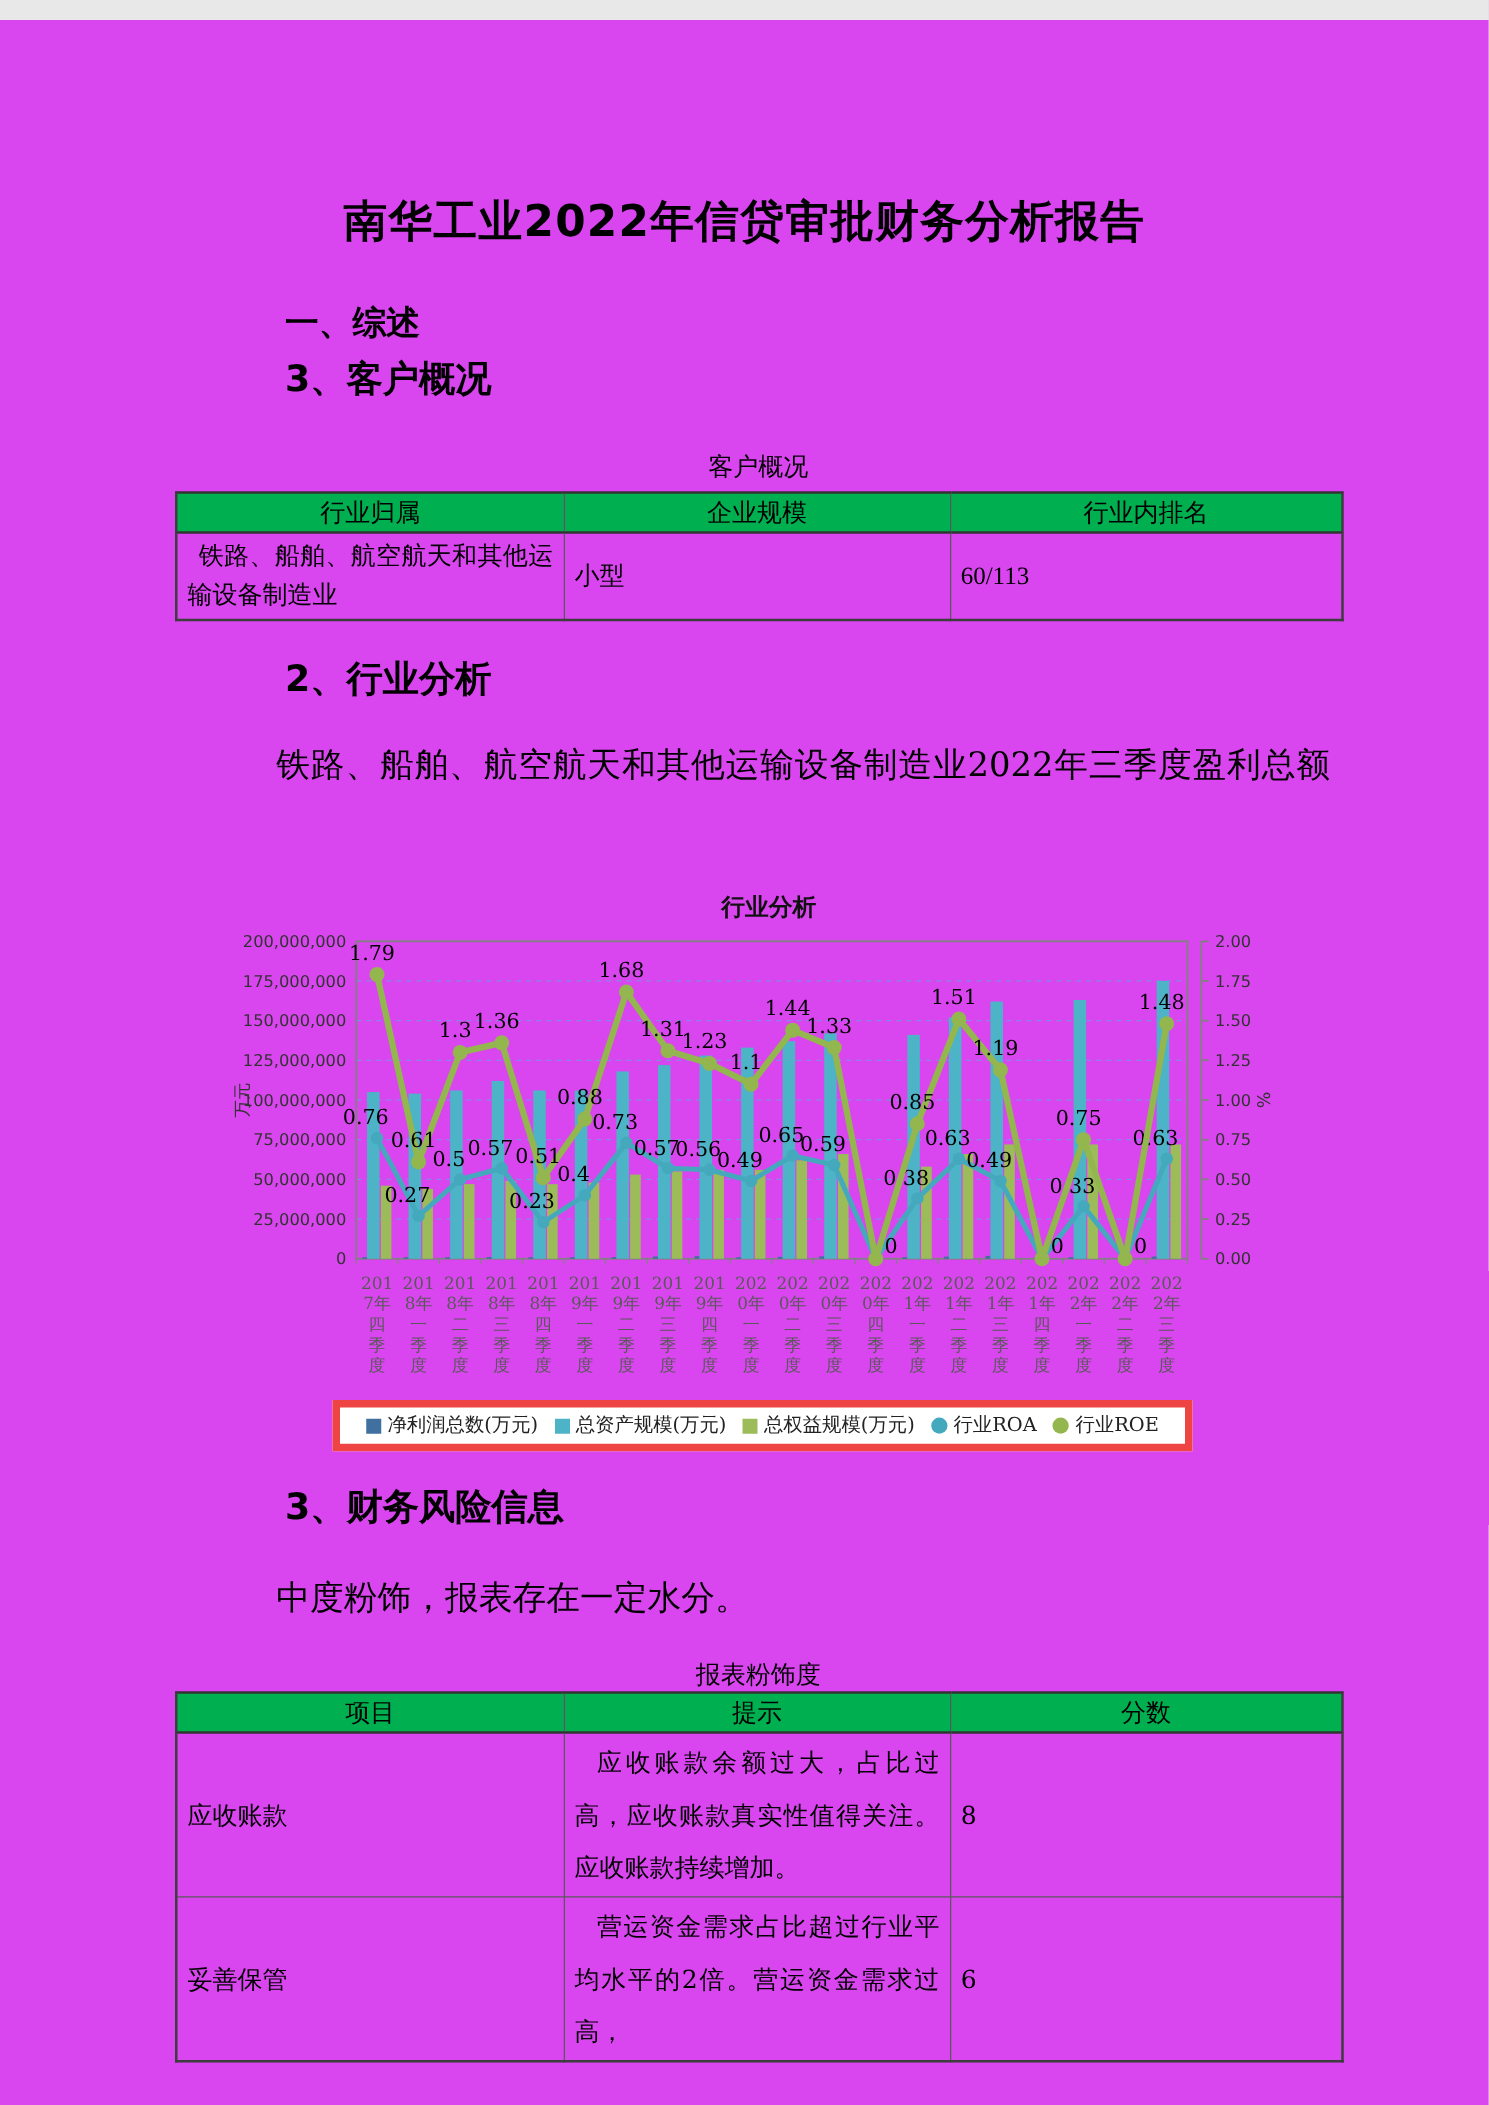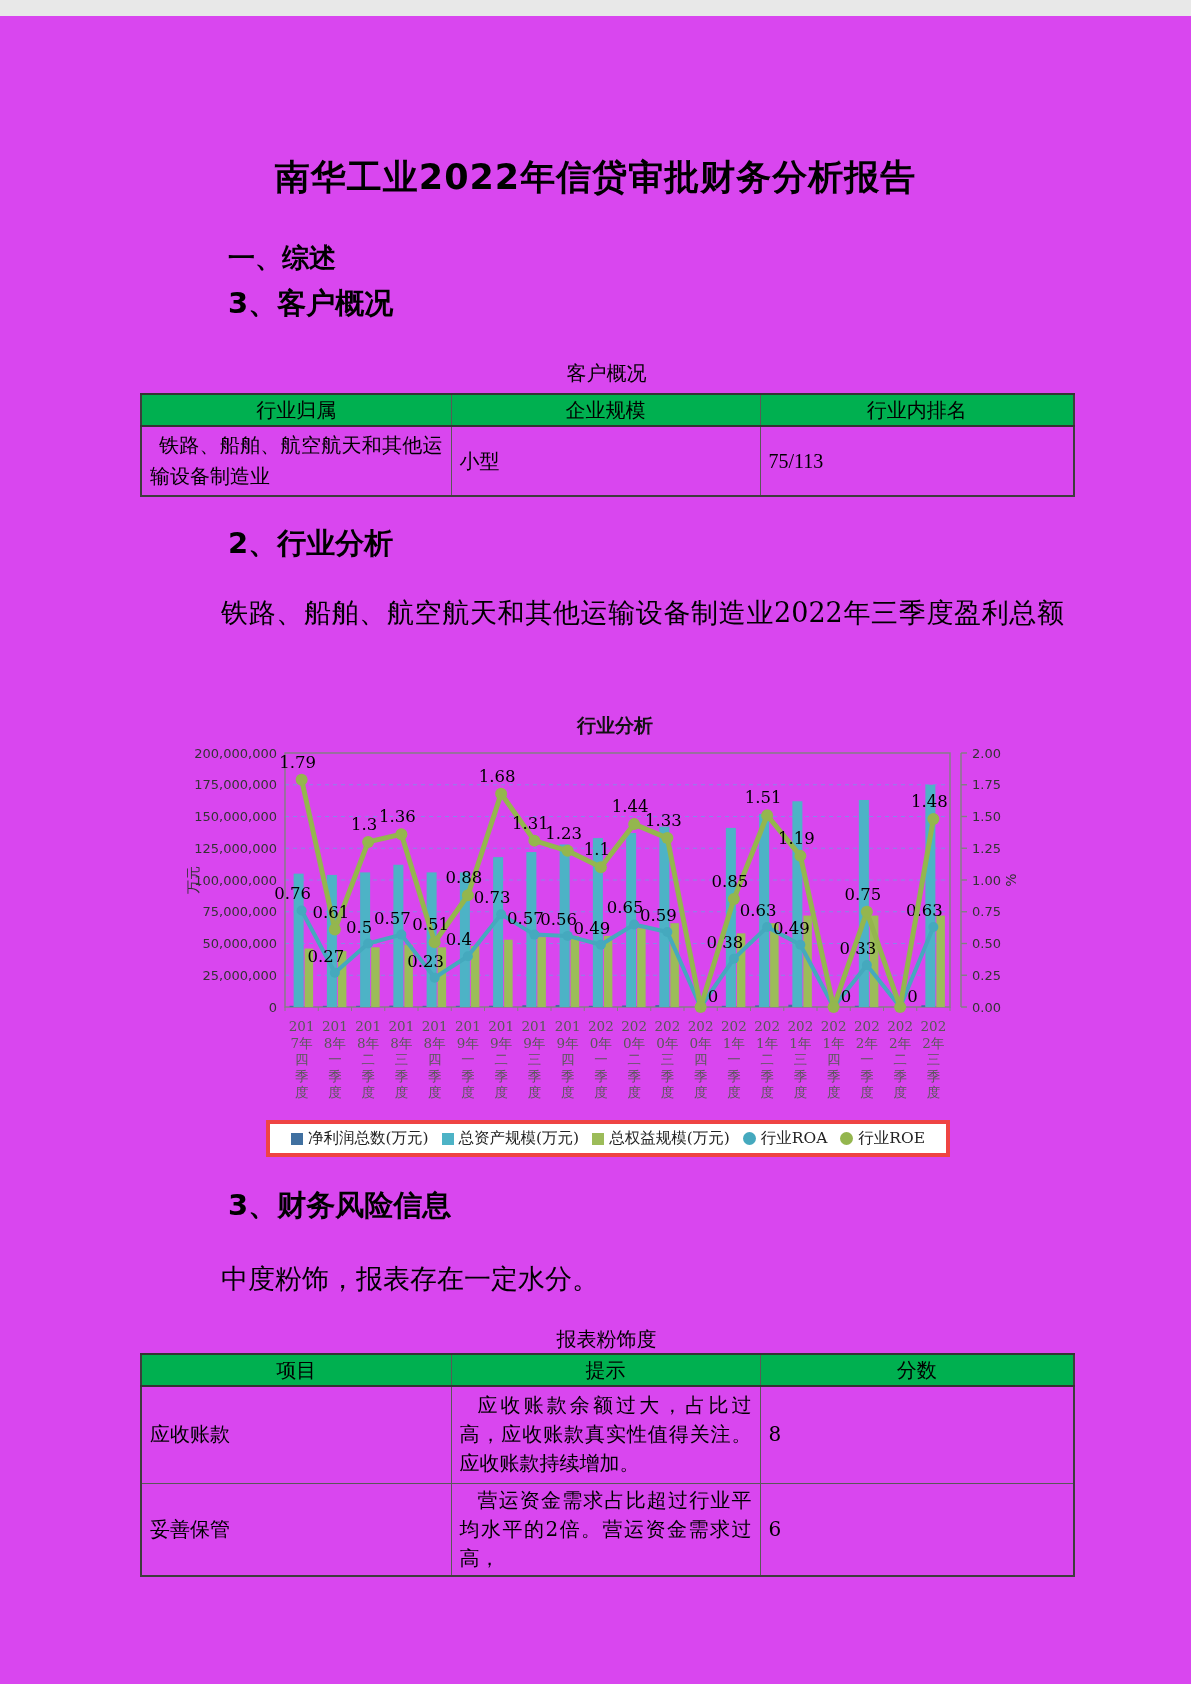--- a/index.html
+++ b/index.html
@@ -21,29 +21,29 @@
   .rtable{border:2px solid #3d3d3d;}
   .rtable th{background:#00B050;font-weight:normal;text-align:center;padding:0;
              border-bottom:2px solid #333;border-top:2px solid #333;}
   .rtable td{vertical-align:middle;padding:2px 8px;line-height:31px;}
   .t-customer{left:140px;top:377px;font-family:Liberation Serif, serif;}
   .t-customer th{height:30px;}
   .t-customer td{height:64px;}
   .t-risk{left:140px;top:1337px;}
   .t-risk th{height:30px;}
   .cell-wrap{text-indent:0.45em;text-align:justify;}
-  .hint{text-indent:0.9em;text-align:justify;line-height:29px;}
+  .hint{text-indent:0.9em;text-align:justify;line-height:42px;}
   .para{left:140px;width:924px;font-size:27px;line-height:50px;}
   .para-line1{top:572px;text-indent:81px;text-align:justify;text-align-last:justify;}
   .para-line2{top:622px;}
   .para-risk{top:1238px;text-indent:81px;}
   .chart-title{left:315px;width:600px;top:697px;text-align:center;
                font-family:"DejaVu Sans","Liberation Sans",sans-serif;font-weight:bold;font-size:19px;color:#111;}
   .chart-svg{left:130px;top:690px;}
-  .legend-box{left:266px;top:1104px;width:676px;height:29px;border:4px solid #ef4444;background:#fff;
+  .legend-box{left:266px;top:1104px;width:676px;height:29px;border:6px solid #ef4444;background:#fff;
               display:flex;align-items:center;justify-content:center;gap:13px;font-size:15.5px;color:#222;}
   .legend-item{display:flex;align-items:center;gap:5px;white-space:nowrap;}
   .lg-square{width:12px;height:12px;display:inline-block;}
   .lg-dot{width:13px;height:13px;border-radius:50%;display:inline-block;}
   .footer{left:140px;width:928px;top:1576px;display:flex;justify-content:space-between;align-items:baseline;}
   .footer-left{font-family:"DejaVu Sans","Liberation Sans",sans-serif;font-size:19.5px;}
   .footer-right{font-size:20px;}
 </style>
 </head>
 <body>
@@ -69,21 +69,21 @@
         <th>企业规模</th>
         <th>行业内排名</th>
       </tr>
     </thead>
     <tbody>
       <tr>
         <td>
             <div class="cell-wrap">铁路、船舶、航空航天和其他运输设备制造业</div>
           </td>
         <td>小型</td>
-        <td>75/113</td>
+        <td>60/113</td>
       </tr>
     </tbody>
   </table>
 
   <div class="abs h-level2 h-industry">2、行业分析</div>
 
   <div class="abs para para-line1">铁路、船舶、航空航天和其他运输设备制造业2022年三季度盈利总额</div>
 
   <div class="abs chart-title">行业分析</div>
   <svg class="abs chart-svg" width="920" height="410" viewBox="130 690 920 410" id="chart-svg">

